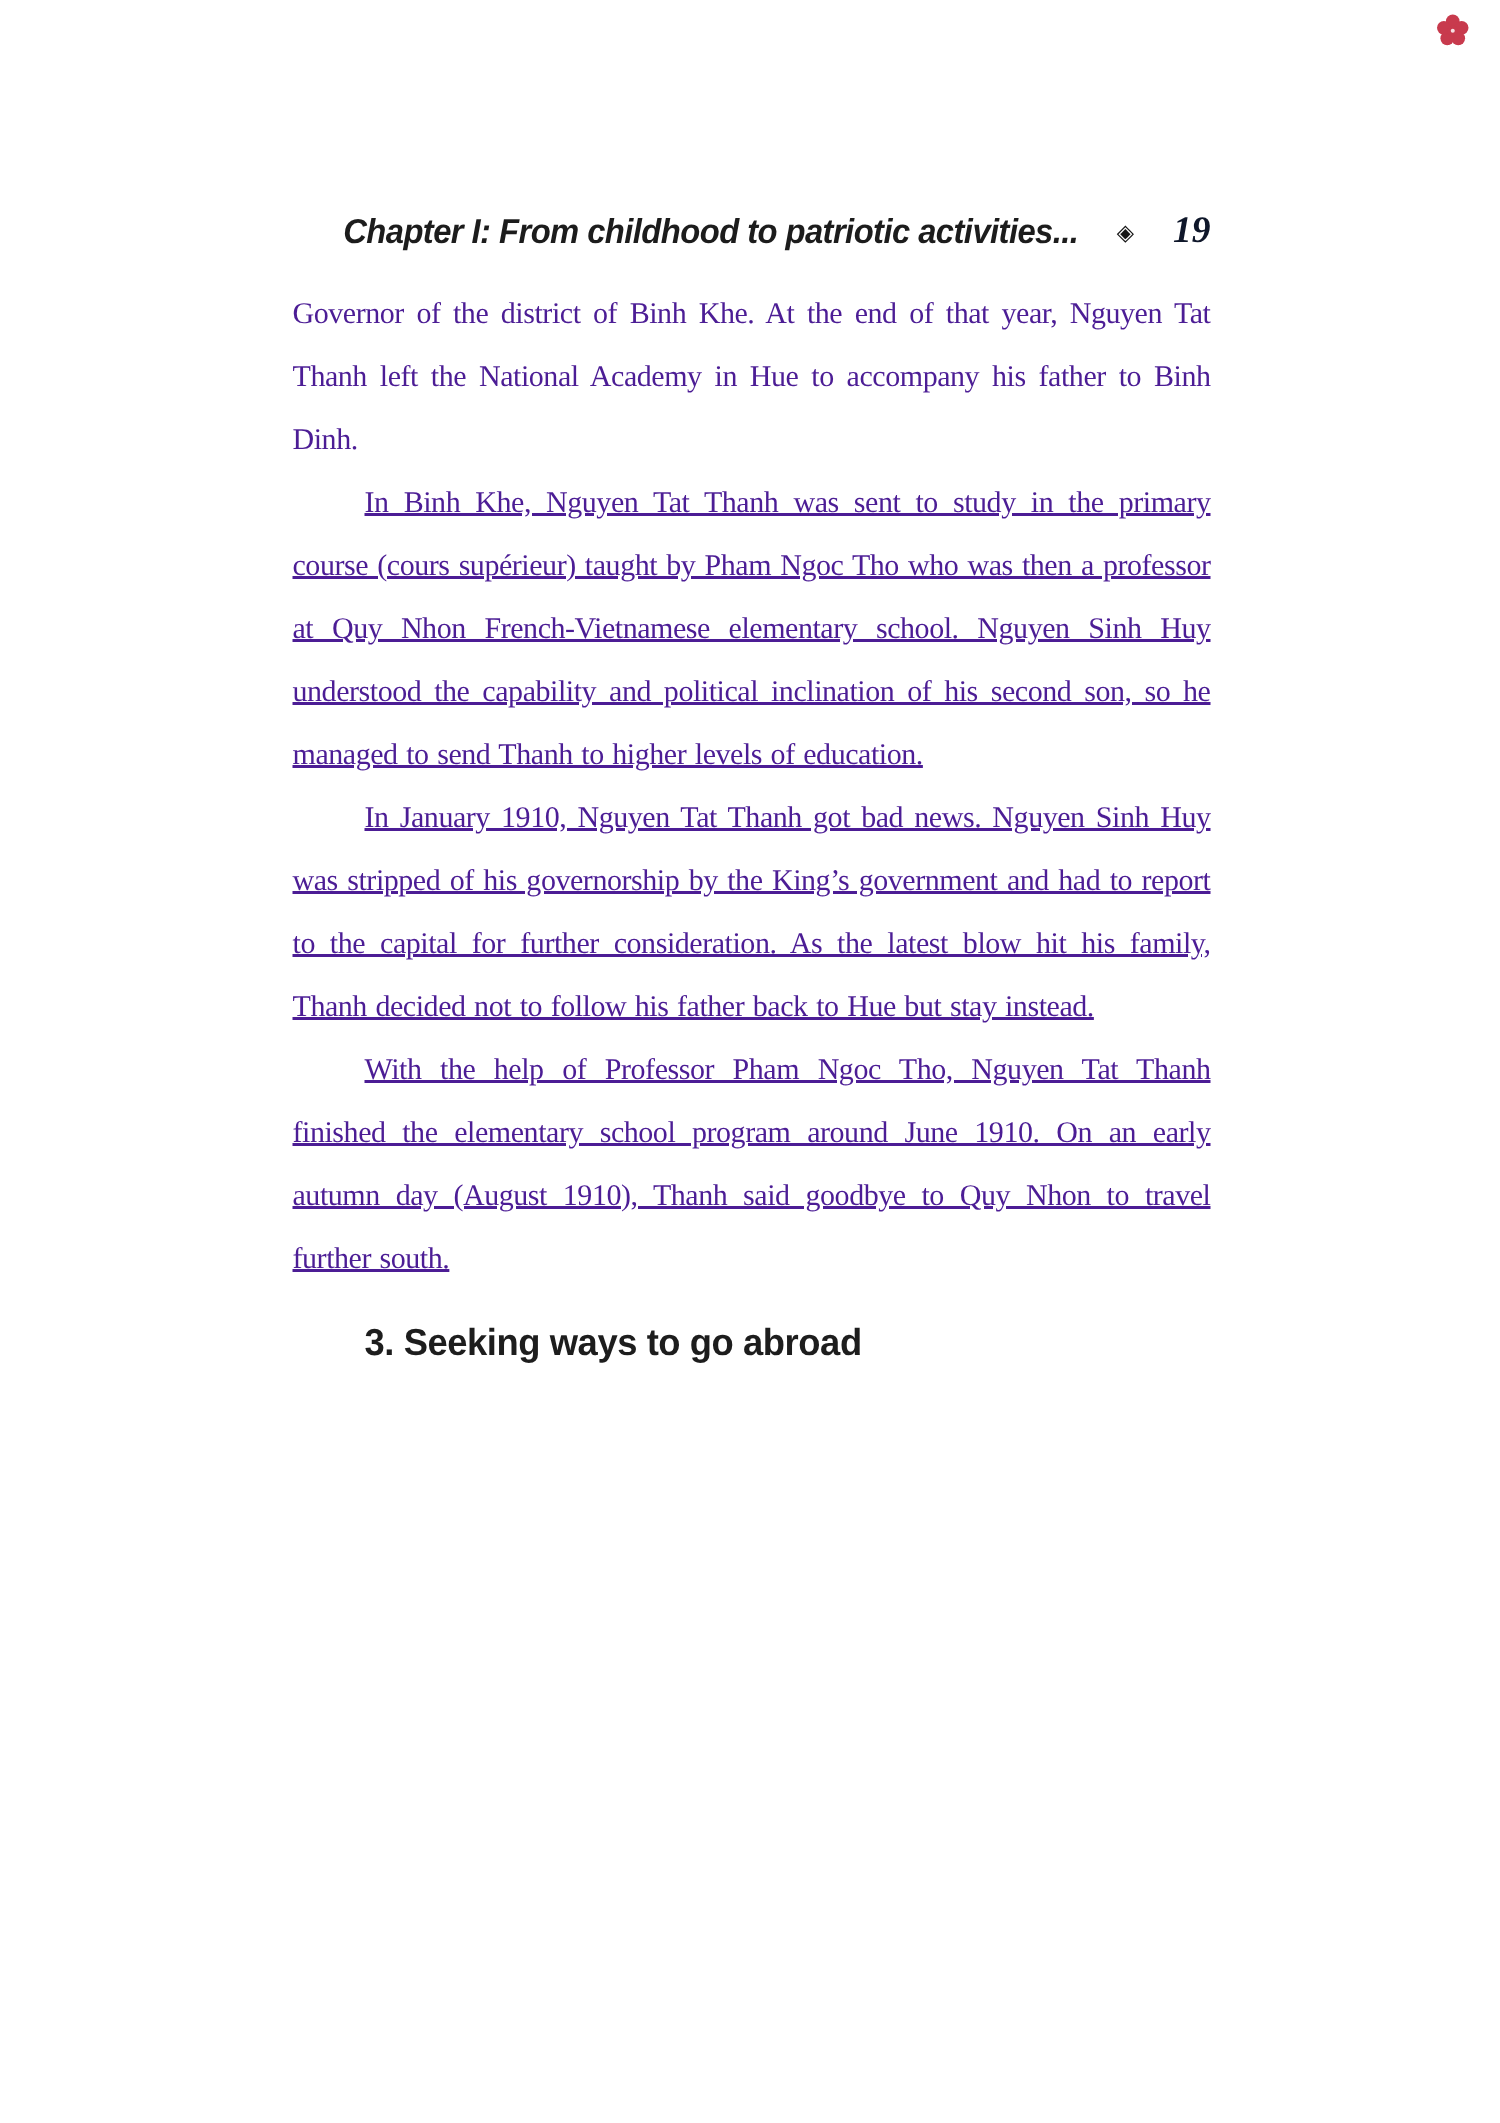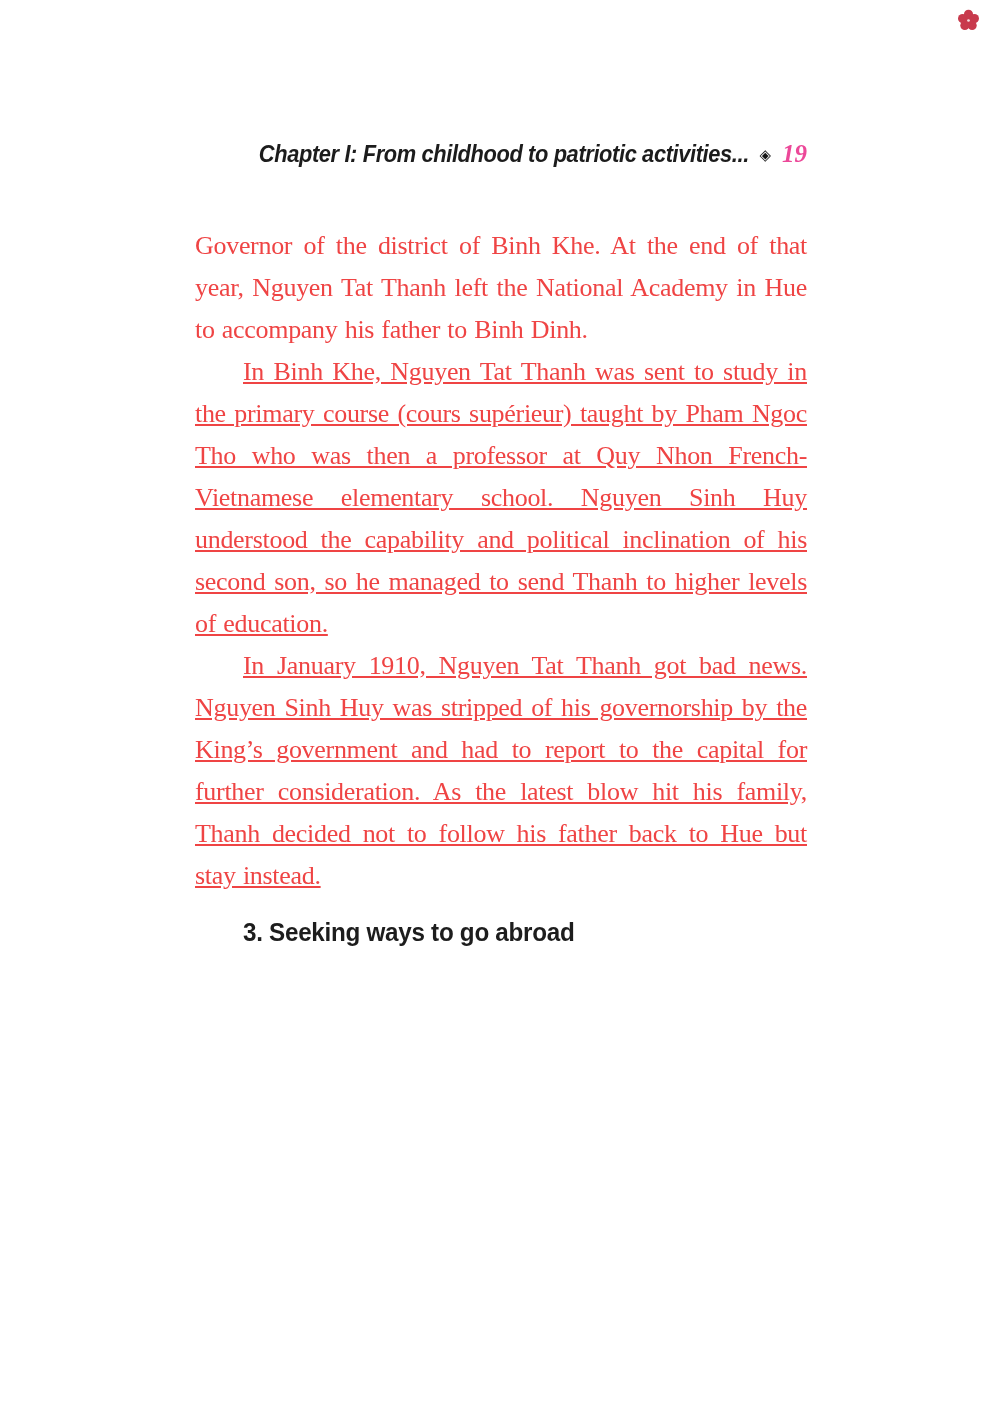--- a/index.html
+++ b/index.html
@@ -25,22 +25,22 @@
   .text-block {
     position: absolute;
     top: 140px;
     left: 195px;
     width: 612px;
   }
   .running-header {
     display: flex;
     justify-content: flex-end;
     align-items: center;
-    gap: 11px;
-    margin-bottom: 57px;
+    gap: 26px;
+    margin-bottom: 20px;
     white-space: nowrap;
   }
   .running-header .chapter-title {
     font-family: "Liberation Sans", sans-serif;
     font-style: italic;
     font-weight: bold;
     font-size: 23px;
     color: #1c1c1c;
     letter-spacing: -0.4px;
     transform: scaleX(0.95);
@@ -51,27 +51,27 @@
     font-size: 15px;
     color: #151515;
     position: relative;
     top: 1px;
   }
   .running-header .page-num {
     font-family: "Liberation Serif", serif;
     font-style: italic;
     font-weight: bold;
     font-size: 25px;
-    color: #ec4899;
+    color: #0f172a;
   }
   .body-para {
     margin: 0;
-    font-size: 26px;
+    font-size: 20px;
     line-height: 42px;
-    color: #ef4444;
+    color: #4c1d95;
     text-align: justify;
     letter-spacing: -0.3px;
     word-spacing: 1px;
   }
   .body-para.indent {
     text-indent: 48px;
     text-decoration: underline;
   }
   .section-heading {
     margin: 21px 0 27px 48px;
@@ -105,18 +105,19 @@
 
     <div class="running-header">
       <span class="chapter-title">Chapter I: From childhood to patriotic activities...</span>
       <span class="diamond">◈</span>
       <span class="page-num">19</span>
     </div>
 
     <p class="body-para">Governor of the district of Binh Khe. At the end of that year, Nguyen Tat Thanh left the National Academy in Hue to accompany his father to Binh Dinh.</p>
     <p class="body-para indent">In Binh Khe, Nguyen Tat Thanh was sent to study in the primary course (cours supérieur) taught by Pham Ngoc Tho who was then a professor at Quy Nhon French-Vietnamese elementary school. Nguyen Sinh Huy understood the capability and political inclination of his second son, so he managed to send Thanh to higher levels of education.</p>
     <p class="body-para indent">In January 1910, Nguyen Tat Thanh got bad news. Nguyen Sinh Huy was stripped of his governorship by the King’s government and had to report to the capital for further consideration. As the latest blow hit his family, Thanh decided not to follow his father back to Hue but stay instead.</p>
+    <p class="body-para indent">With the help of Professor Pham Ngoc Tho, Nguyen Tat Thanh finished the elementary school program around June 1910. On an early autumn day (August 1910), Thanh said goodbye to Quy Nhon to travel further south.</p>
 
     <h3 class="section-heading">3. Seeking ways to go abroad</h3>
 
 
   </div>
 </div>
 
 </body></html>

